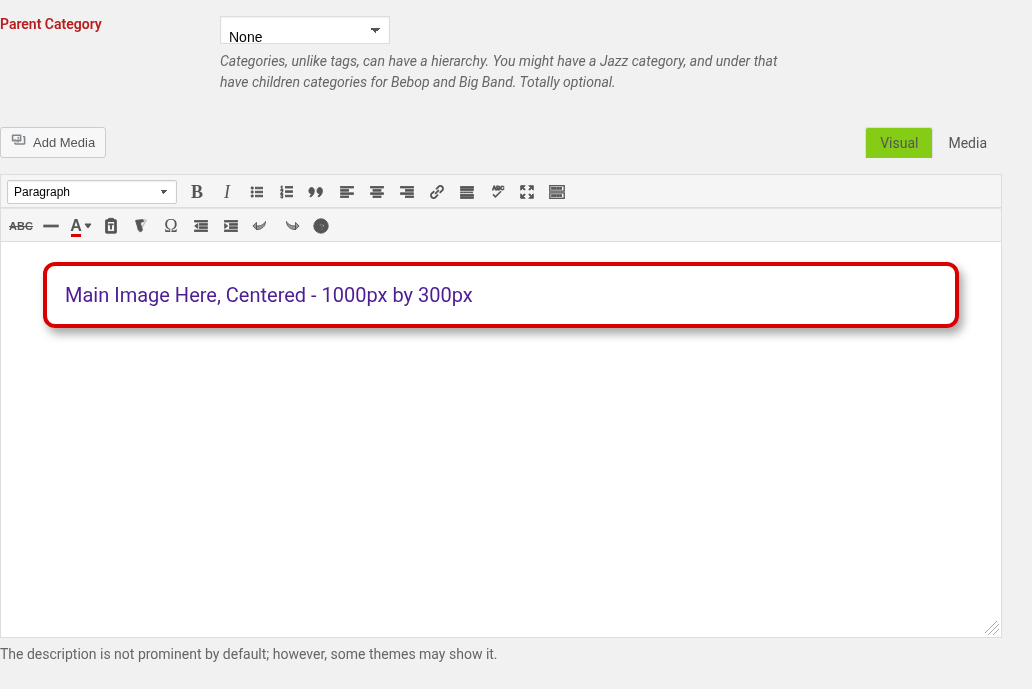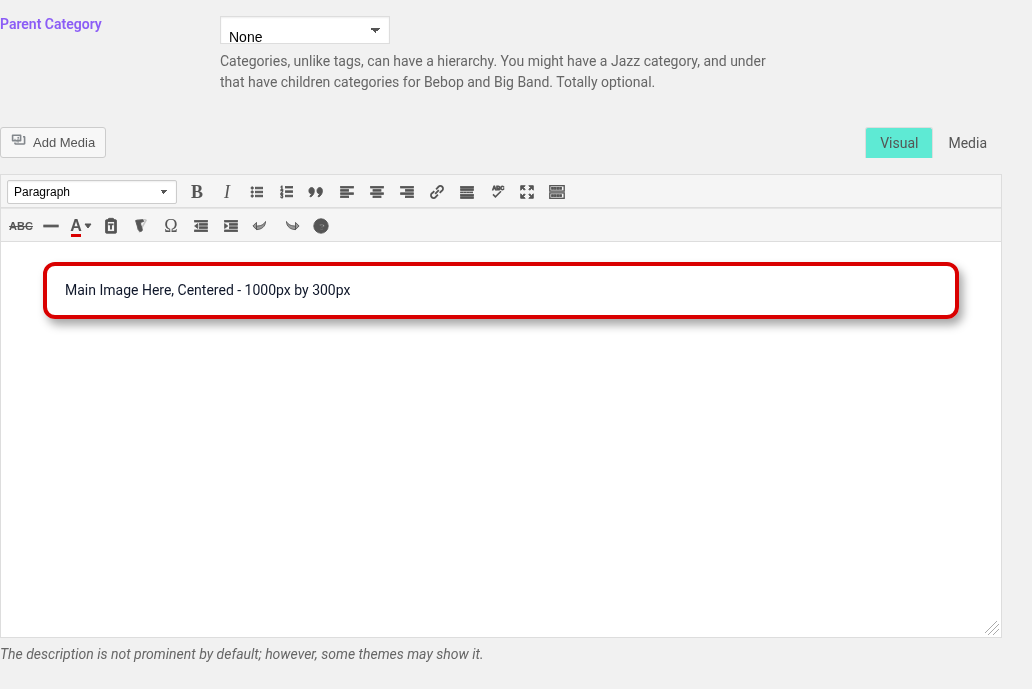--- a/index.html
+++ b/index.html
@@ -9,48 +9,48 @@
     font-size:13px;
     color:#23282d;
     width:1032px;
   }
   .form-row{display:flex;align-items:flex-start;padding:0;}
   .form-label{
     width:220px;
     padding:16px 10px 0 0;
     font-weight:600;
     font-size:14px;
-    color:#8b5cf6;
+    color:#b91c1c;
     box-sizing:border-box;
   }
   .form-body{flex:1;padding-top:16px;padding-right:30px;}
   select{
     height:28px;min-width:170px;
     border:1px solid #ddd;border-radius:0;
     background:#fff;font-size:14px;padding:12px 24px 0 8px;
     box-shadow:inset 0 1px 2px rgba(0,0,0,.07);
     appearance:none;-webkit-appearance:none;
     background-image:linear-gradient(45deg,transparent 50%,#555 50%),linear-gradient(135deg,#555 50%,transparent 50%);
     background-position:calc(100% - 14px) 11px,calc(100% - 9px) 11px;
     background-size:5px 5px,5px 5px;background-repeat:no-repeat;
   }
-  .helper{color:#666;font-size:14px;line-height:1.5;margin:6px 0 18px;max-width:560px;}
+  .helper{color:#666;font-style:italic;font-size:14px;line-height:1.5;margin:6px 0 18px;max-width:560px;}
   .addmedia-bar{display:flex;align-items:flex-start;justify-content:space-between;margin-bottom:16px;}
   .addmedia-btn{
     display:inline-flex;align-items:center;gap:6px;
     background:#f7f7f7;border:1px solid #ccc;border-radius:3px;
     padding:4px 10px;font-size:13px;color:#555;cursor:pointer;line-height:18px;
   }
   .addmedia-btn svg{width:16px;height:16px;}
   .tabbar{display:flex;align-items:flex-end;}
   .tab{
     padding:7px 14px;border:1px solid transparent;border-bottom:none;
     font-size:14px;color:#555;cursor:pointer;border-radius:3px 3px 0 0;
   }
-  .tab.active{background:#5eead4;border-color:#ddd;}
+  .tab.active{background:#84cc16;border-color:#ddd;}
   .tab:not(.active){background:transparent;}
   .editor-wrap{border:1px solid #ddd;background:#fff;margin-top:4px;}
   .toolbar{background:#f5f5f5;border-bottom:1px solid #ddd;padding:4px 6px 2px;display:flex;align-items:center;flex-wrap:wrap;gap:2px;}
   .toolbar.second{border-top:1px solid #e5e5e5;}
   .para-select{
     width:106px;height:24px;border:1px solid #ccc;border-radius:2px;
     font-size:12px;background:#fff;padding:0 20px 0 6px;margin-right:4px;
     appearance:none;-webkit-appearance:none;
     background-image:linear-gradient(45deg,transparent 50%,#555 50%),linear-gradient(135deg,#555 50%,transparent 50%);
     background-position:calc(100% - 12px) 9px,calc(100% - 8px) 9px;
@@ -62,26 +62,26 @@
   }
   .tb-btn svg{width:18px;height:18px;fill:#555;stroke:#555;}
   .tb-btn.small svg{width:16px;height:16px;}
   .canvas{
     background:#fff;min-height:395px;padding:20px 24px 12px;position:relative;
     box-sizing:border-box;
   }
   .red-box{
     border:4px solid #d90000;border-radius:12px;
     box-shadow:4px 6px 10px rgba(0,0,0,.35);
-    color:#0f172a;font-size:14px;line-height:1.5;
+    color:#4c1d95;font-size:20px;line-height:1.5;
     padding:14px 18px;position:relative;
   }
   .red-box.outer{margin:0 18px 30px;}
   .red-box.inner{margin:0 auto;width:365px;min-height:195px;padding:14px 18px 18px;}
-  .footer-help{color:#666;font-style:italic;font-size:14px;margin:8px 0 0;}
+  .footer-help{color:#666;font-size:14px;margin:8px 0 0;}
   .resize-grip{
     position:absolute;right:2px;bottom:2px;width:14px;height:14px;
     background:
       linear-gradient(135deg,transparent 0 40%,#aaa 40% 46%,transparent 46% 58%,#aaa 58% 64%,transparent 64% 76%,#aaa 76% 82%,transparent 82%);
     cursor:se-resize;
   }
   .abc{font-size:11px;font-weight:bold;}
   .underline-a{position:relative;font-weight:bold;font-size:16px;}
   .underline-a::after{content:"";position:absolute;left:1px;right:1px;bottom:-2px;height:3px;background:#d90000;}
 </style>

